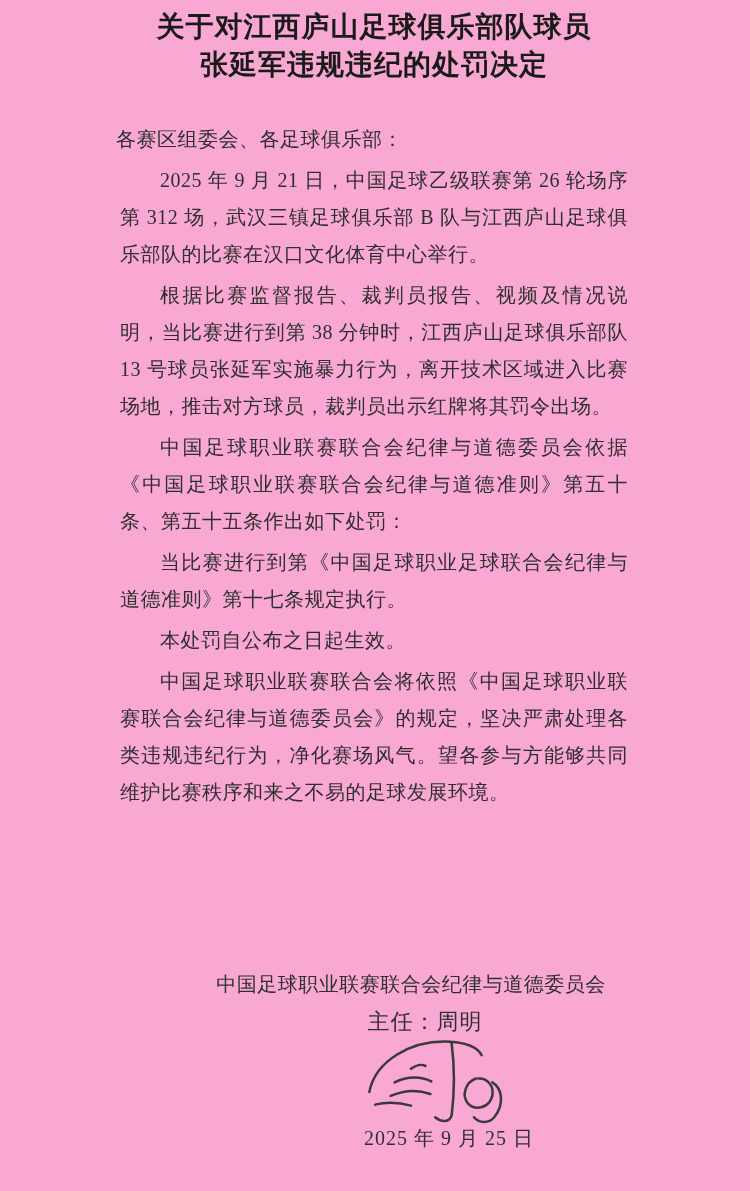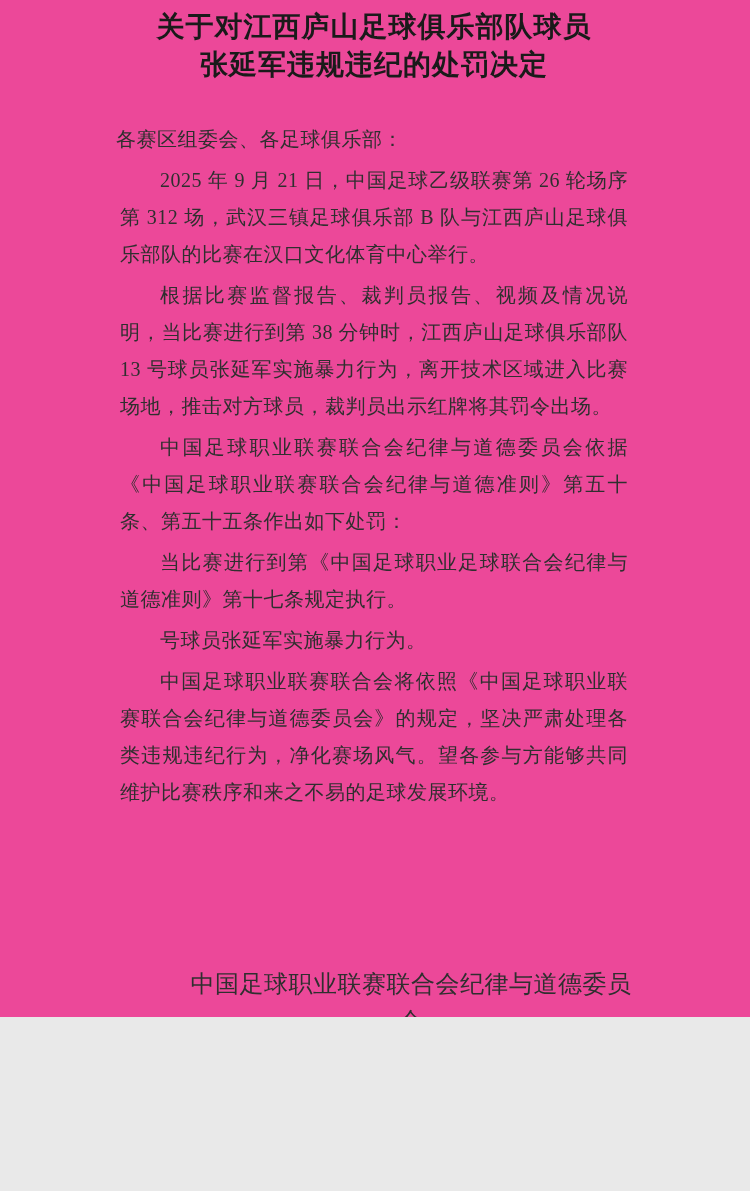--- a/index.html
+++ b/index.html
@@ -3,23 +3,23 @@
 <meta charset="utf-8">
 <style>
   html, body {
     margin: 0;
     padding: 0;
     background: #e9e9e9;
   }
   .page {
     position: relative;
     width: 750px;
-    height: 1017px;
+    height: 1191px;
     margin: 0 auto;
-    background: #ec4899;
+    background: #f9a8d4;
     box-sizing: border-box;
     padding: 6px 118px 0 116px;
     overflow: hidden;
     font-family: "Liberation Serif", "DejaVu Serif", serif;
     color: #2f2f2f;
   }
   .title {
     margin: 2px 0 0 0;
     font-size: 28px;
     font-weight: 700;
@@ -40,21 +40,21 @@
     margin: 4px;
     text-indent: 2em;
     text-align: justify;
   }
   .closing {
     margin-top: 155px;
     text-align: center;
     padding-left: 74px;
   }
   .committee {
-    font-size: 24px;
+    font-size: 20px;
     line-height: 37px;
     letter-spacing: 0.5px;
   }
   .signer {
     font-size: 22px;
     line-height: 37px;
     letter-spacing: 1px;
     transform: translateX(14px);
     text-align: center;
   }
@@ -80,21 +80,21 @@
     <span>关于对江西庐山足球俱乐部队球员</span><br>
     <span>张延军违规违纪的处罚决定</span>
   </h1>
 
   <div class="body-text salutation">各赛区组委会、各足球俱乐部：</div>
 
   <p class="body-text para">2025 年 9 月 21 日，中国足球乙级联赛第 26 轮场序第 312 场，武汉三镇足球俱乐部 B 队与江西庐山足球俱乐部队的比赛在汉口文化体育中心举行。</p>
   <p class="body-text para">根据比赛监督报告、裁判员报告、视频及情况说明，当比赛进行到第 38 分钟时，江西庐山足球俱乐部队 13 号球员张延军实施暴力行为，离开技术区域进入比赛场地，推击对方球员，裁判员出示红牌将其罚令出场。</p>
   <p class="body-text para">中国足球职业联赛联合会纪律与道德委员会依据《中国足球职业联赛联合会纪律与道德准则》第五十条、第五十五条作出如下处罚：</p>
   <p class="body-text para">当比赛进行到第《中国足球职业足球联合会纪律与道德准则》第十七条规定执行。</p>
-  <p class="body-text para">号球员张延军实施暴力行为。</p>
+  <p class="body-text para">本处罚自公布之日起生效。</p>
   <p class="body-text para">中国足球职业联赛联合会将依照《中国足球职业联赛联合会纪律与道德委员会》的规定，坚决严肃处理各类违规违纪行为，净化赛场风气。望各参与方能够共同维护比赛秩序和来之不易的足球发展环境。</p>
 
   <div class="closing">
     <div class="committee">中国足球职业联赛联合会纪律与道德委员会</div>
     <div class="signer">主任：周明</div>
     <div class="signature-wrap">
       <svg width="172" height="92" viewBox="0 0 172 95" fill="none" stroke="#3a3a3a" stroke-width="2.6" stroke-linecap="round">
 
         <path d="M 12 62 C 18 30 55 8 95 10 C 112 11 124 16 128 24"></path>
 

